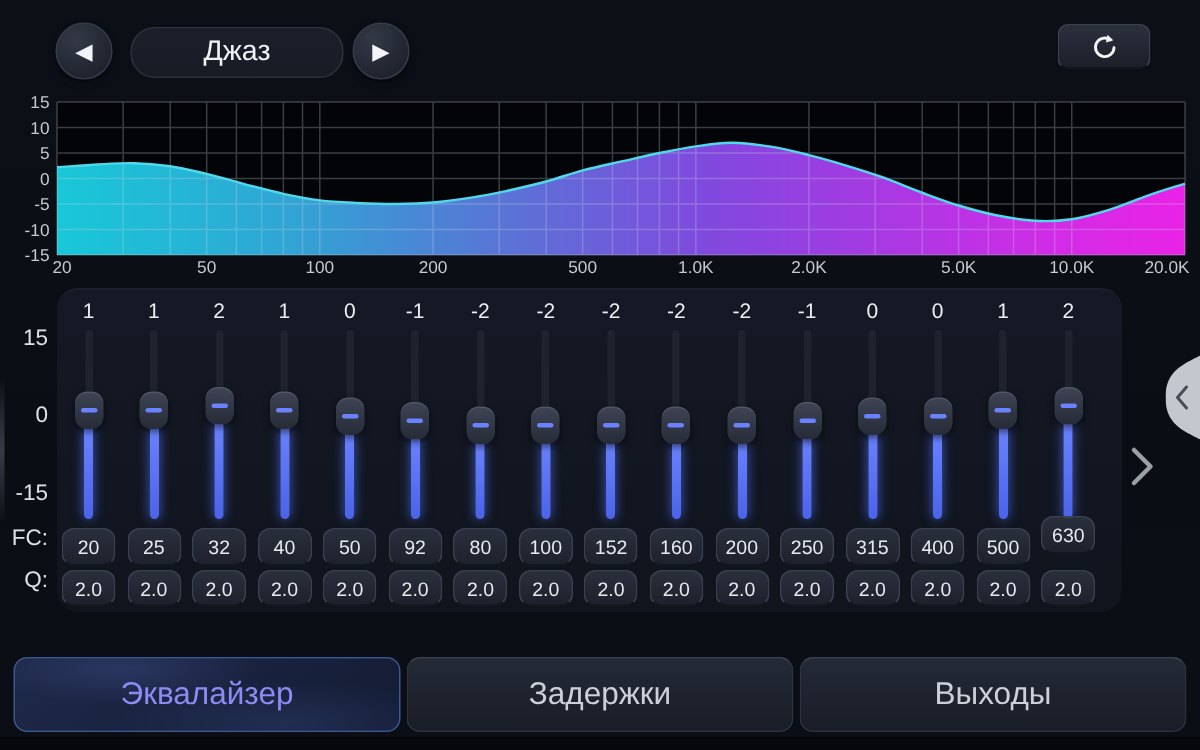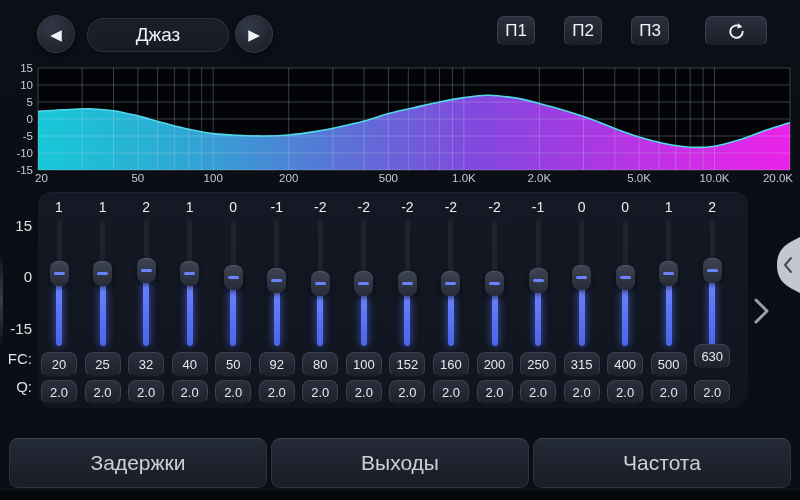--- a/index.html
+++ b/index.html
@@ -100,25 +100,20 @@
 
   <button class="circle-btn" id="prevBtn">
     <span class="glyph">◀</span>
   </button>
   <div class="preset-pill">
     <span>Джаз</span>
   </div>
   <button class="circle-btn" id="nextBtn">
     <span class="glyph">▶</span>
   </button>
-  <div class="preset-slots" id="presetSlots">
-      <button class="slot-btn">П1</button>
-      <button class="slot-btn">П2</button>
-      <button class="slot-btn">П3</button>
-    </div>
   <button class="reset-btn">
     <svg width="19" height="19" viewBox="0 0 19 19">
       <path d="M13.2,4.6 A6.2,6.2 0 1 0 15.7,9.7" fill="none" stroke="#f2f4f7" stroke-width="1.9" stroke-linecap="round"></path>
       <path d="M11.3,1.2 L15.2,4.9 L10.3,6.4 Z" fill="#f2f4f7"></path>
     </svg>
   </button>
 
   <div class="graph" id="graph"><svg width="800" height="135" viewBox="0 0 800 135">
         <defs>
           <linearGradient id="gq" x1="0" y1="0" x2="1" y2="0">
@@ -300,18 +295,18 @@
   <div class="drawer-handle">
     <svg width="23" height="56" viewBox="0 0 23 56">
       <path d="M23,0 L23,56 C12,50 0,46 0,28 C0,10 12,6 23,0 Z" fill="#c3c7ce"></path>
       <polyline points="14,21 8,28 14,35" fill="none" stroke="#474c58" stroke-width="2" stroke-linecap="round" stroke-linejoin="round"></polyline>
     </svg>
   </div>
 
   <div class="left-edge-glow"></div>
 
   <div class="tabbar" id="tabbar">
+      <div class="tab active">Эквалайзер</div>
       <div class="tab">Задержки</div>
       <div class="tab">Выходы</div>
-      <div class="tab">Частота</div>
     </div>
   <div class="bottom-strip"></div>
 </div>
 
 </body></html>

